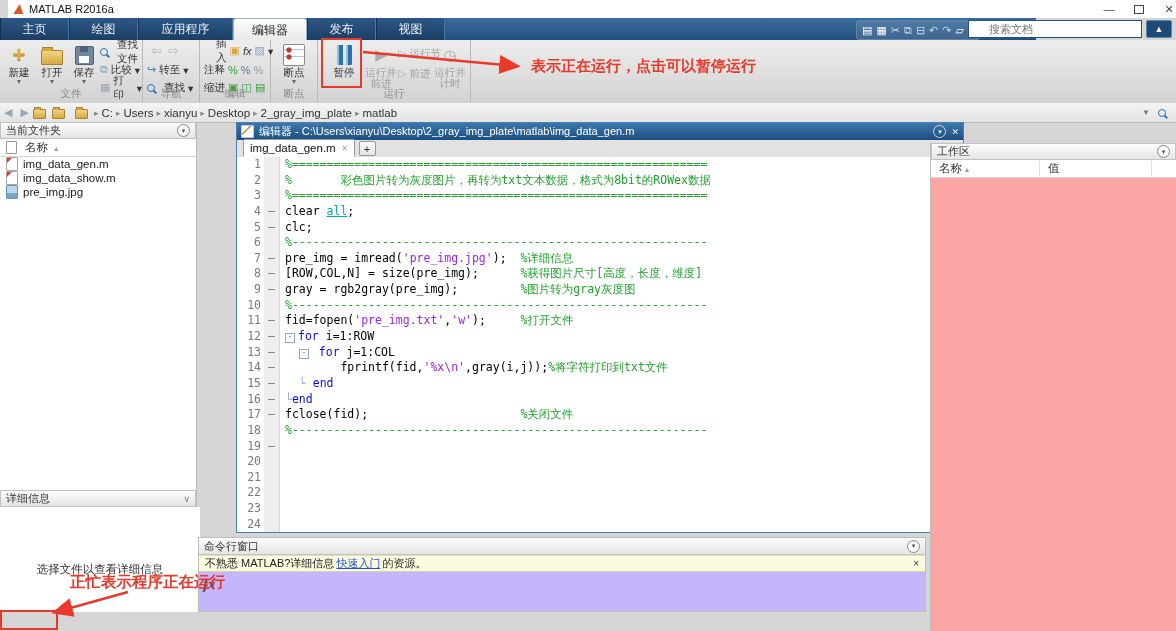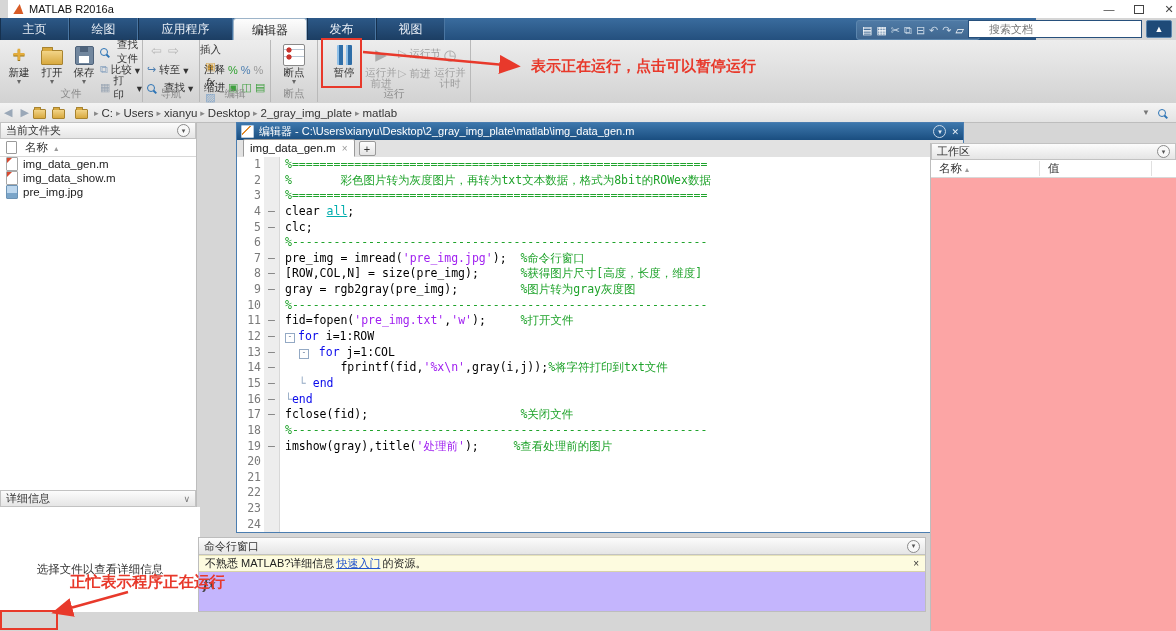--- a/index.html
+++ b/index.html
@@ -220,21 +220,21 @@
       </div>
       <div class="smallrow" style="left:4px;top:40px;">
         <span class="mag"></span>
           <span>查找</span>
           <span class="chev">▾</span>
       </div>
       <div class="glabel">导航</div>
     </div>
 
     <div class="rgroup" style="left:200px;width:70px;">
-      <div class="smallrow" style="left:0;top:3px;flex-direction:column;">
+      <div class="smallrow" style="left:16px;top:3px;">
         <span>插入</span>
         <span class="sicon" style="color:#D9A441;">▣</span>
         <span class="sicon" style="font-style:italic;color:#333;">fx</span>
         <span class="sicon" style="color:#7FA3C8;">▨</span>
         <span class="chev">▾</span>
       </div>
       <div class="smallrow" style="left:4px;top:22px;">
         <span>注释</span>
         <span class="sicon" style="color:#2FA12F;">%</span>
         <span class="sicon" style="color:#4A7DB0;">%</span>
@@ -363,33 +363,33 @@
       </div>
       <div id="ed-newtab">+</div>
     </div>
     <div id="code">
         <div class="cl"><span class="ln">1</span><span class="al"></span><span class="ct"><span class="cm">%============================================================</span></span></div>
         <div class="cl"><span class="ln">2</span><span class="al"></span><span class="ct"><span class="cm">%       彩色图片转为灰度图片，再转为txt文本数据，格式为8bit的ROWex数据</span></span></div>
         <div class="cl"><span class="ln">3</span><span class="al"></span><span class="ct"><span class="cm">%============================================================</span></span></div>
         <div class="cl"><span class="ln">4</span><span class="al">—</span><span class="ct"><span>clear </span><span class="wn">all</span><span>;</span></span></div>
         <div class="cl"><span class="ln">5</span><span class="al">—</span><span class="ct"><span>clc;</span></span></div>
         <div class="cl"><span class="ln">6</span><span class="al"></span><span class="ct"><span class="cm">%------------------------------------------------------------</span></span></div>
-        <div class="cl"><span class="ln">7</span><span class="al">—</span><span class="ct"><span>pre_img = imread(</span><span class="st">'pre_img.jpg'</span><span>);  </span><span class="cm">%命令行窗口</span></span></div>
+        <div class="cl"><span class="ln">7</span><span class="al">—</span><span class="ct"><span>pre_img = imread(</span><span class="st">'pre_img.jpg'</span><span>);  </span><span class="cm">%详细信息</span></span></div>
         <div class="cl"><span class="ln">8</span><span class="al">—</span><span class="ct"><span>[ROW,COL,N] = size(pre_img);      </span><span class="cm">%获得图片尺寸[高度，长度，维度]</span></span></div>
         <div class="cl"><span class="ln">9</span><span class="al">—</span><span class="ct"><span>gray = rgb2gray(pre_img);         </span><span class="cm">%图片转为gray灰度图</span></span></div>
         <div class="cl"><span class="ln">10</span><span class="al"></span><span class="ct"><span class="cm">%------------------------------------------------------------</span></span></div>
         <div class="cl"><span class="ln">11</span><span class="al">—</span><span class="ct"><span>fid=fopen(</span><span class="st">'pre_img.txt'</span><span>,</span><span class="st">'w'</span><span>);     </span><span class="cm">%打开文件</span></span></div>
         <div class="cl"><span class="ln">12</span><span class="al">—</span><span class="ct"><span class="fb">-</span><span class="kw">for</span><span> i=1:ROW</span></span></div>
         <div class="cl"><span class="ln">13</span><span class="al">—</span><span class="ct"><span>  </span><span class="fb">-</span><span> </span><span class="kw">for</span><span> j=1:COL</span></span></div>
         <div class="cl"><span class="ln">14</span><span class="al">—</span><span class="ct"><span>        fprintf(fid,</span><span class="st">'%x\n'</span><span>,gray(i,j));</span><span class="cm">%将字符打印到txt文件</span></span></div>
         <div class="cl"><span class="ln">15</span><span class="al">—</span><span class="ct"><span class="fl">  └ </span><span class="kw">end</span></span></div>
         <div class="cl"><span class="ln">16</span><span class="al">—</span><span class="ct"><span class="fl">└</span><span class="kw">end</span></span></div>
         <div class="cl"><span class="ln">17</span><span class="al">—</span><span class="ct"><span>fclose(fid);                      </span><span class="cm">%关闭文件</span></span></div>
         <div class="cl"><span class="ln">18</span><span class="al"></span><span class="ct"><span class="cm">%------------------------------------------------------------</span></span></div>
-        <div class="cl"><span class="ln">19</span><span class="al">—</span><span class="ct"><span>imshow(gray),title(</span><span class="st">'处理前'</span><span>);     </span><span class="cm">%查看处理前的图片</span></span></div>
+        <div class="cl"><span class="ln">19</span><span class="al">—</span></div>
         <div class="cl"><span class="ln">20</span><span class="al"></span><span class="ct"></span></div>
         <div class="cl"><span class="ln">21</span><span class="al"></span><span class="ct"></span></div>
         <div class="cl"><span class="ln">22</span><span class="al"></span><span class="ct"></span></div>
         <div class="cl"><span class="ln">23</span><span class="al"></span><span class="ct"></span></div>
         <div class="cl"><span class="ln">24</span><span class="al"></span><span class="ct"></span></div>
       </div>
     <div id="ed-scroll">
       <span class="sarrow" style="top:0;">▲</span>
       <div id="ed-thumb"></div>
       <span class="sarrow" style="bottom:0;">▼</span>

